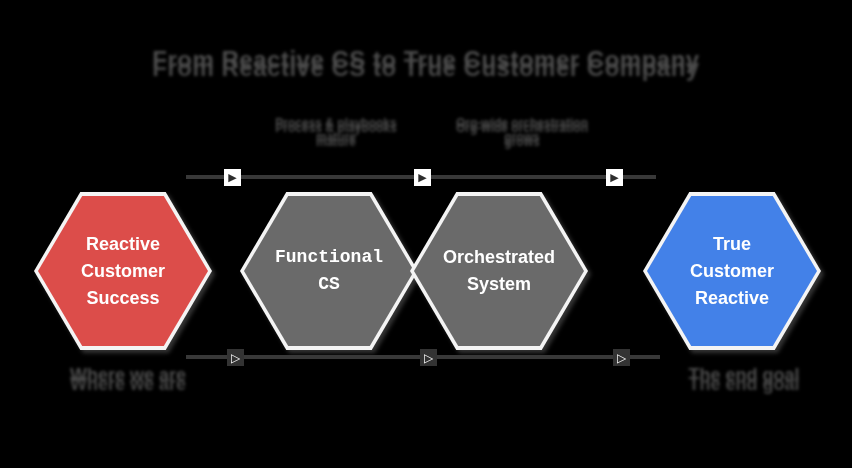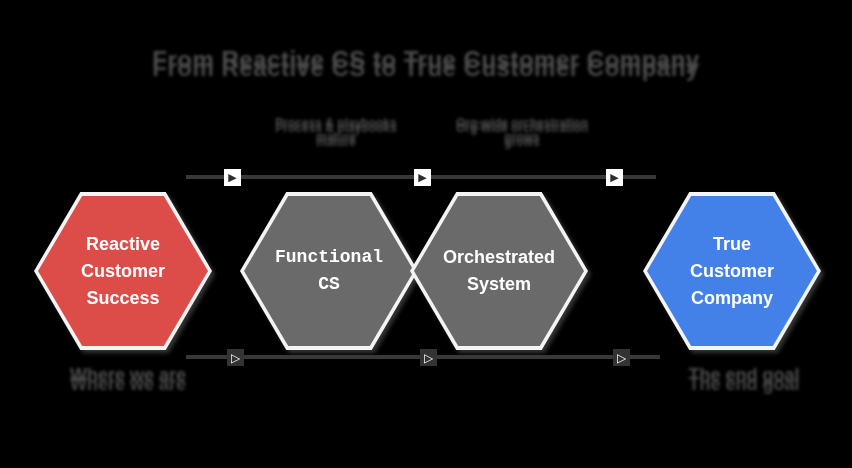--- a/index.html
+++ b/index.html
@@ -128,21 +128,21 @@
   <div class="hex-label">Functional CS</div>
 </div>
 <div class="stage stage-3">
   <div class="hex-border"></div>
   <div class="hex-fill" style="background-color: rgb(106, 106, 106);"></div>
   <div class="hex-label">Orchestrated System</div>
 </div>
 <div class="stage stage-4">
   <div class="hex-border"></div>
   <div class="hex-fill" style="background-color: rgb(67, 129, 232);"></div>
-  <div class="hex-label">True Customer Company</div>
+  <div class="hex-label">True Customer Reactive</div>
 </div>
 
 <div class="rail rail-bottom"></div>
 <span class="arrow arrow-bottom" style="left:227px">▷</span>
 <span class="arrow arrow-bottom" style="left:420px">▷</span>
 <span class="arrow arrow-bottom" style="left:613px">▷</span>
 
 <div class="ghost bottom-label bottom-label-left">Where we are</div>
 <div class="ghost bottom-label bottom-label-right">The end goal</div>
 

